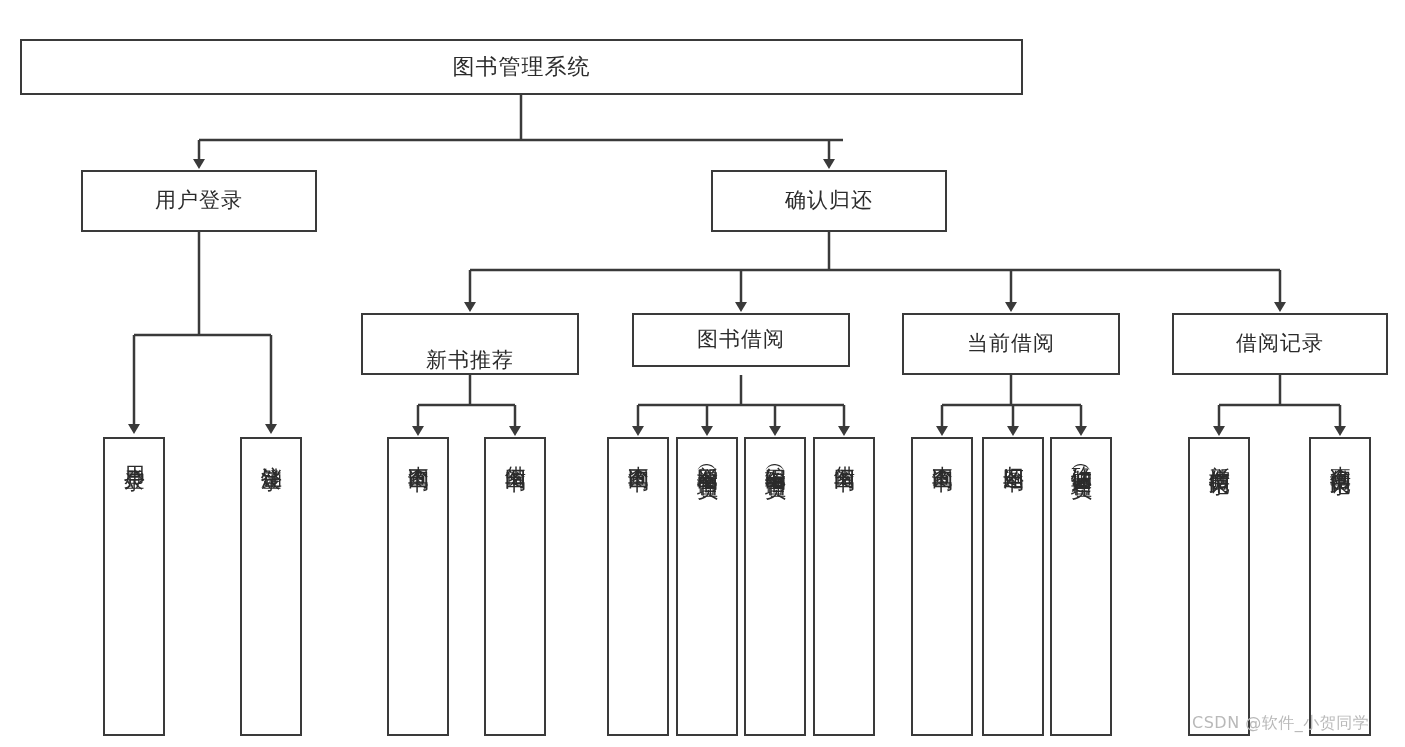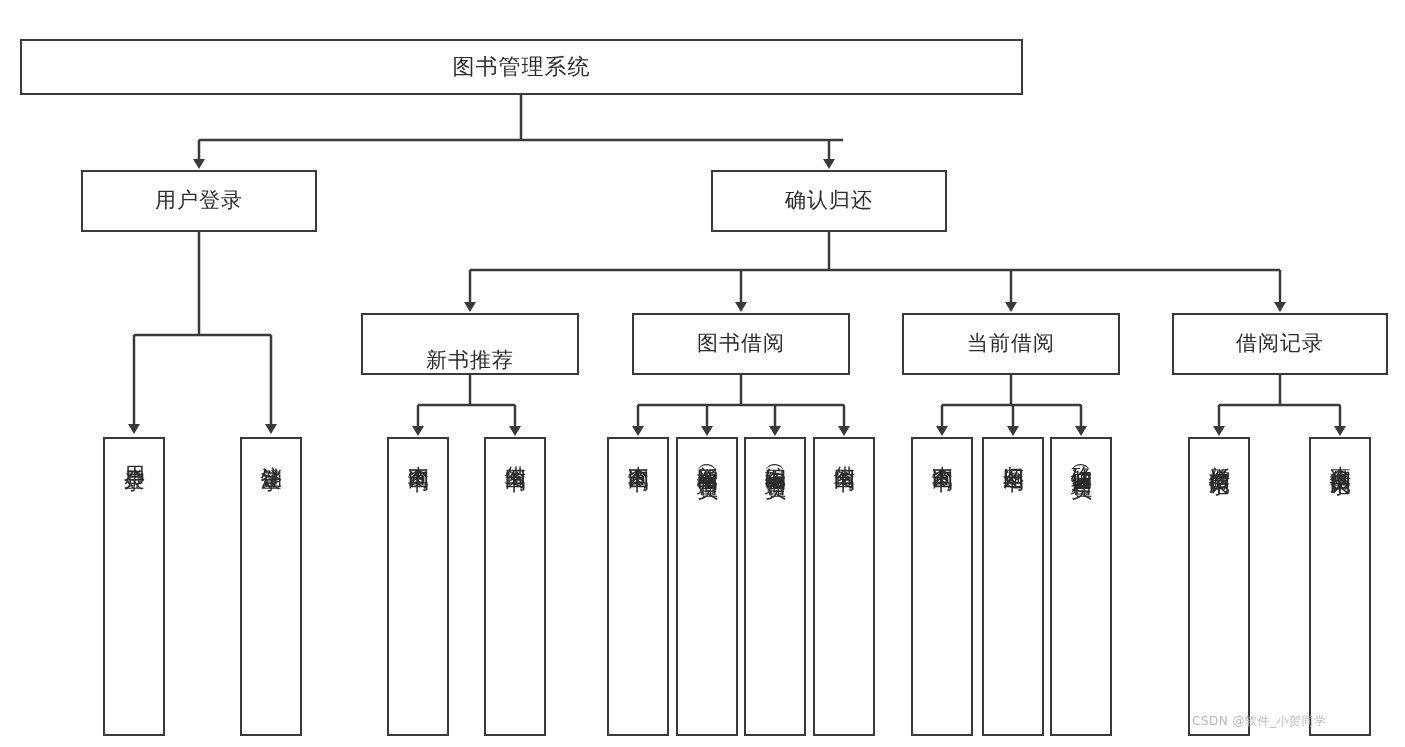--- a/index.html
+++ b/index.html
@@ -57,21 +57,21 @@
     line-height: 1.38;
     letter-spacing: 2px;
     color: #2b2b2b;
     text-align: left;
     white-space: nowrap;
   }
   .watermark {
     position: absolute;
     left: 1192px;
     top: 713px;
-    font-size: 12px;
+    font-size: 16px;
     color: #b9b9b9;
     letter-spacing: 0.5px;
     white-space: nowrap;
     user-select: none;
   }
 </style>
 </head>
 <body>
 
 <div id="diagram-root">
@@ -133,21 +133,21 @@
   <div class="node h" style="left:81px; top:170px; width:236px; height:62px;">
     <span>用户登录</span>
   </div>
   <div class="node h" style="left:711px; top:170px; width:236px; height:62px;">
     <span>确认归还</span>
   </div>
 
   <div class="node h" style="left:361px; top:313px; width:218px; height:62px;align-items:flex-end;">
     <span>新书推荐</span>
   </div>
-  <div class="node h" style="left:632px; top:313px; width:218px; height:62px;">
+  <div class="node h" style="left:632px; top:313px; width:218px; height:54px;">
     <span>图书借阅</span>
   </div>
   <div class="node h" style="left:1172px; top:313px; width:216px; height:62px;">
     <span>借阅记录</span>
   </div>
   <div class="node h" style="left:902px; top:313px; width:218px; height:62px;">
     <span>当前借阅</span>
   </div>
 
   <div class="node leaf" style="left:103px; top:437px; width:62px; height:299px;">

